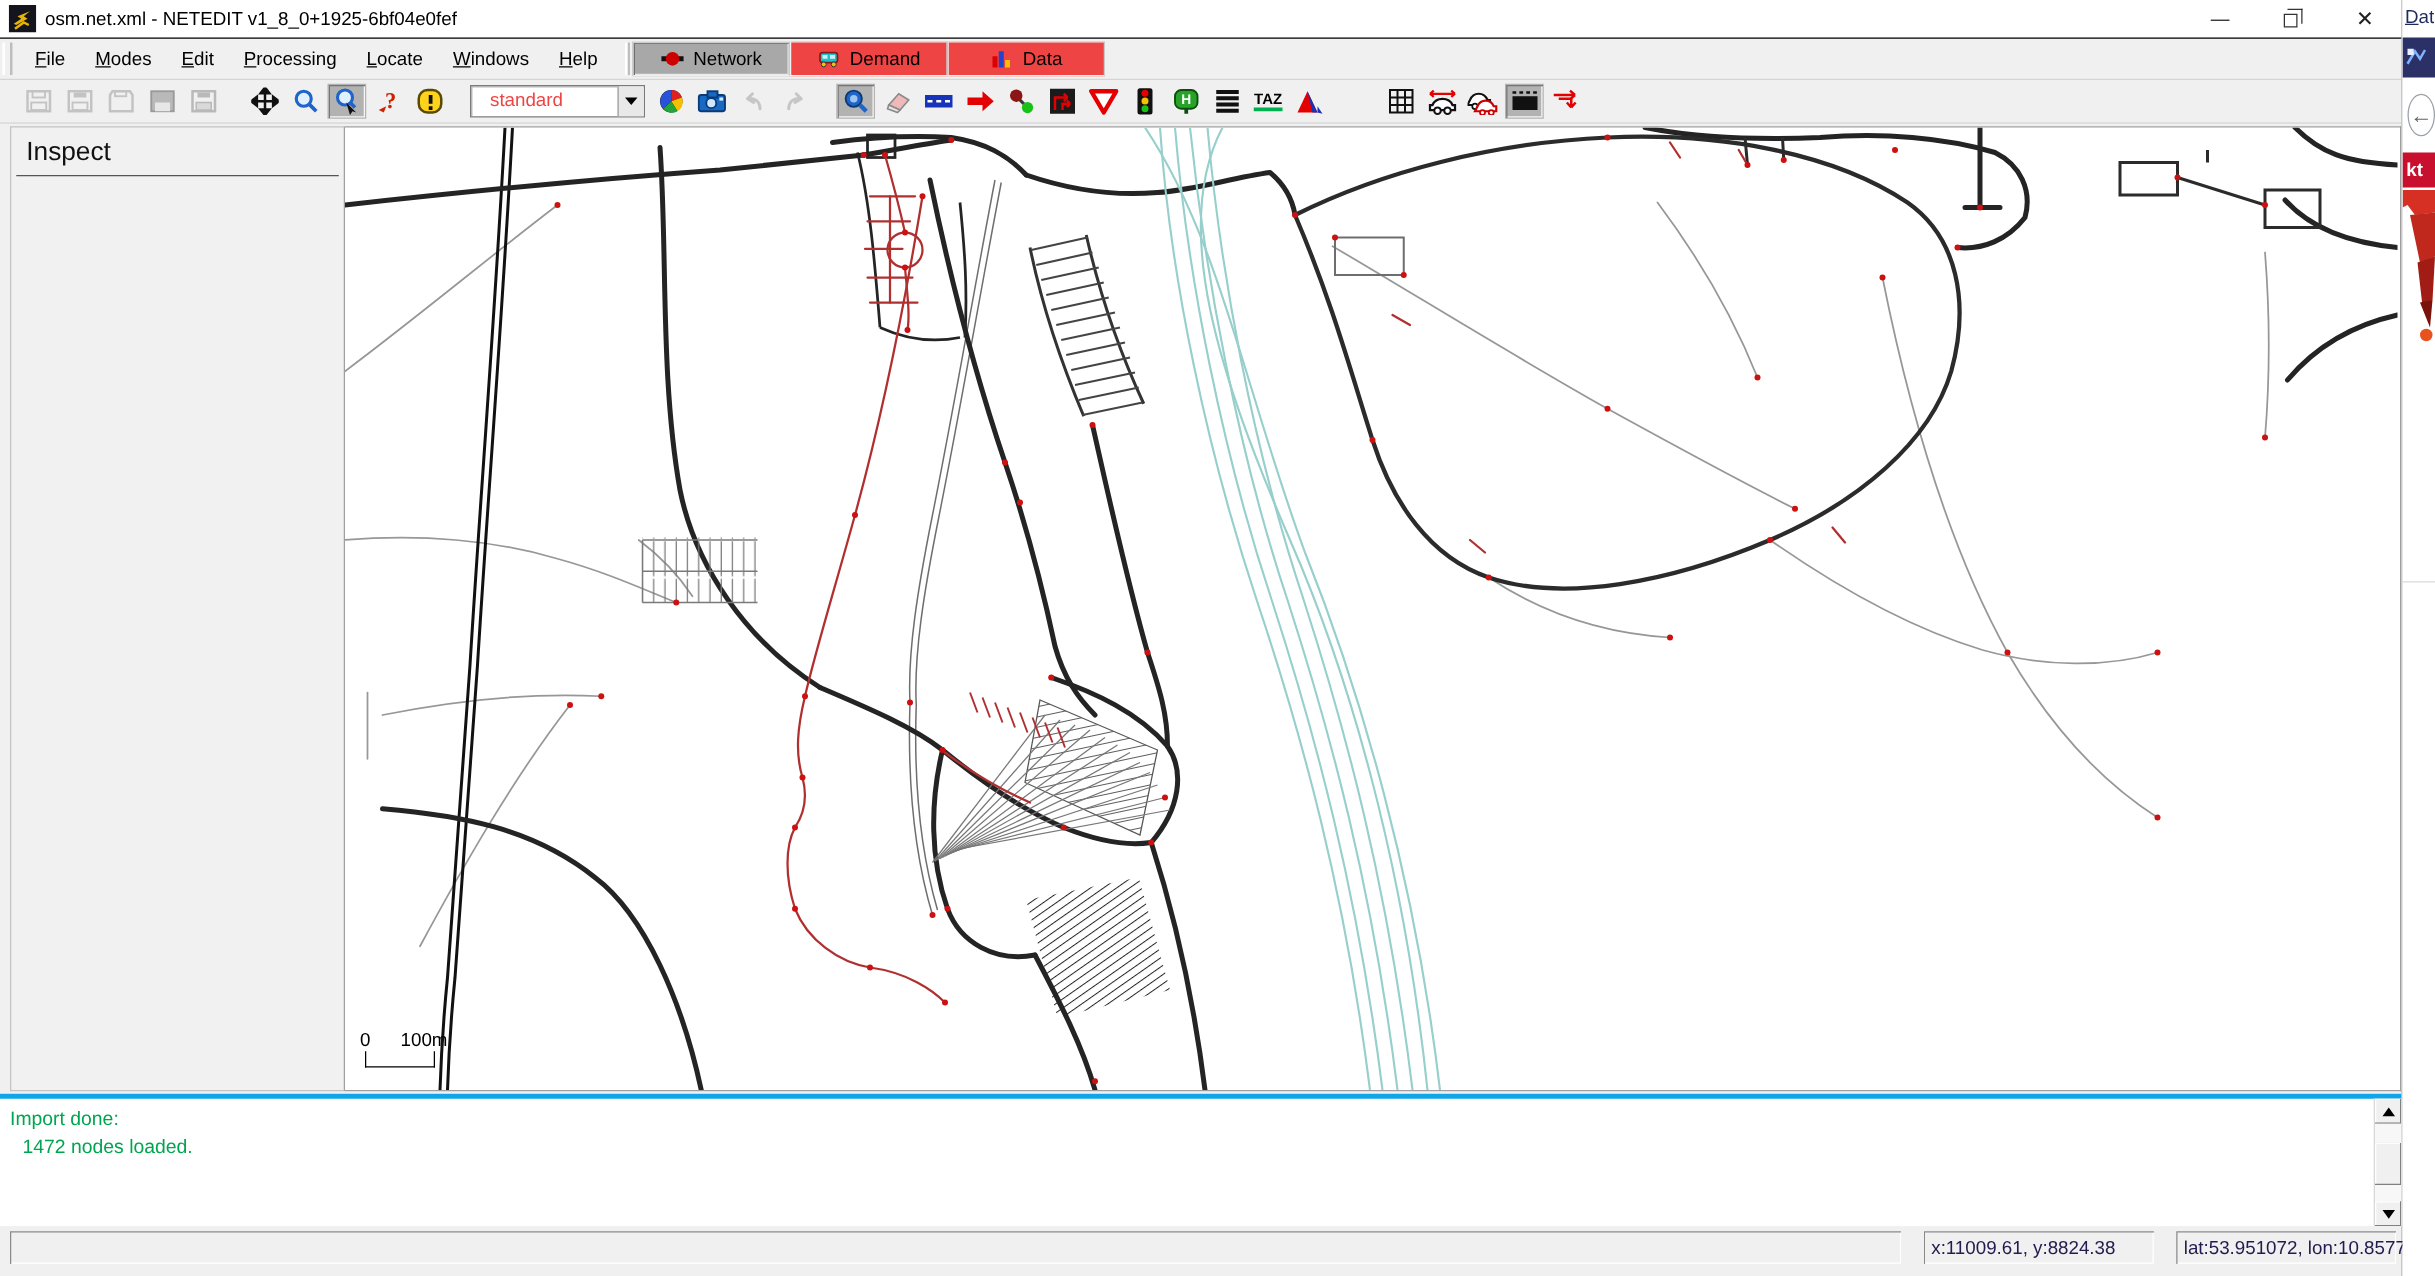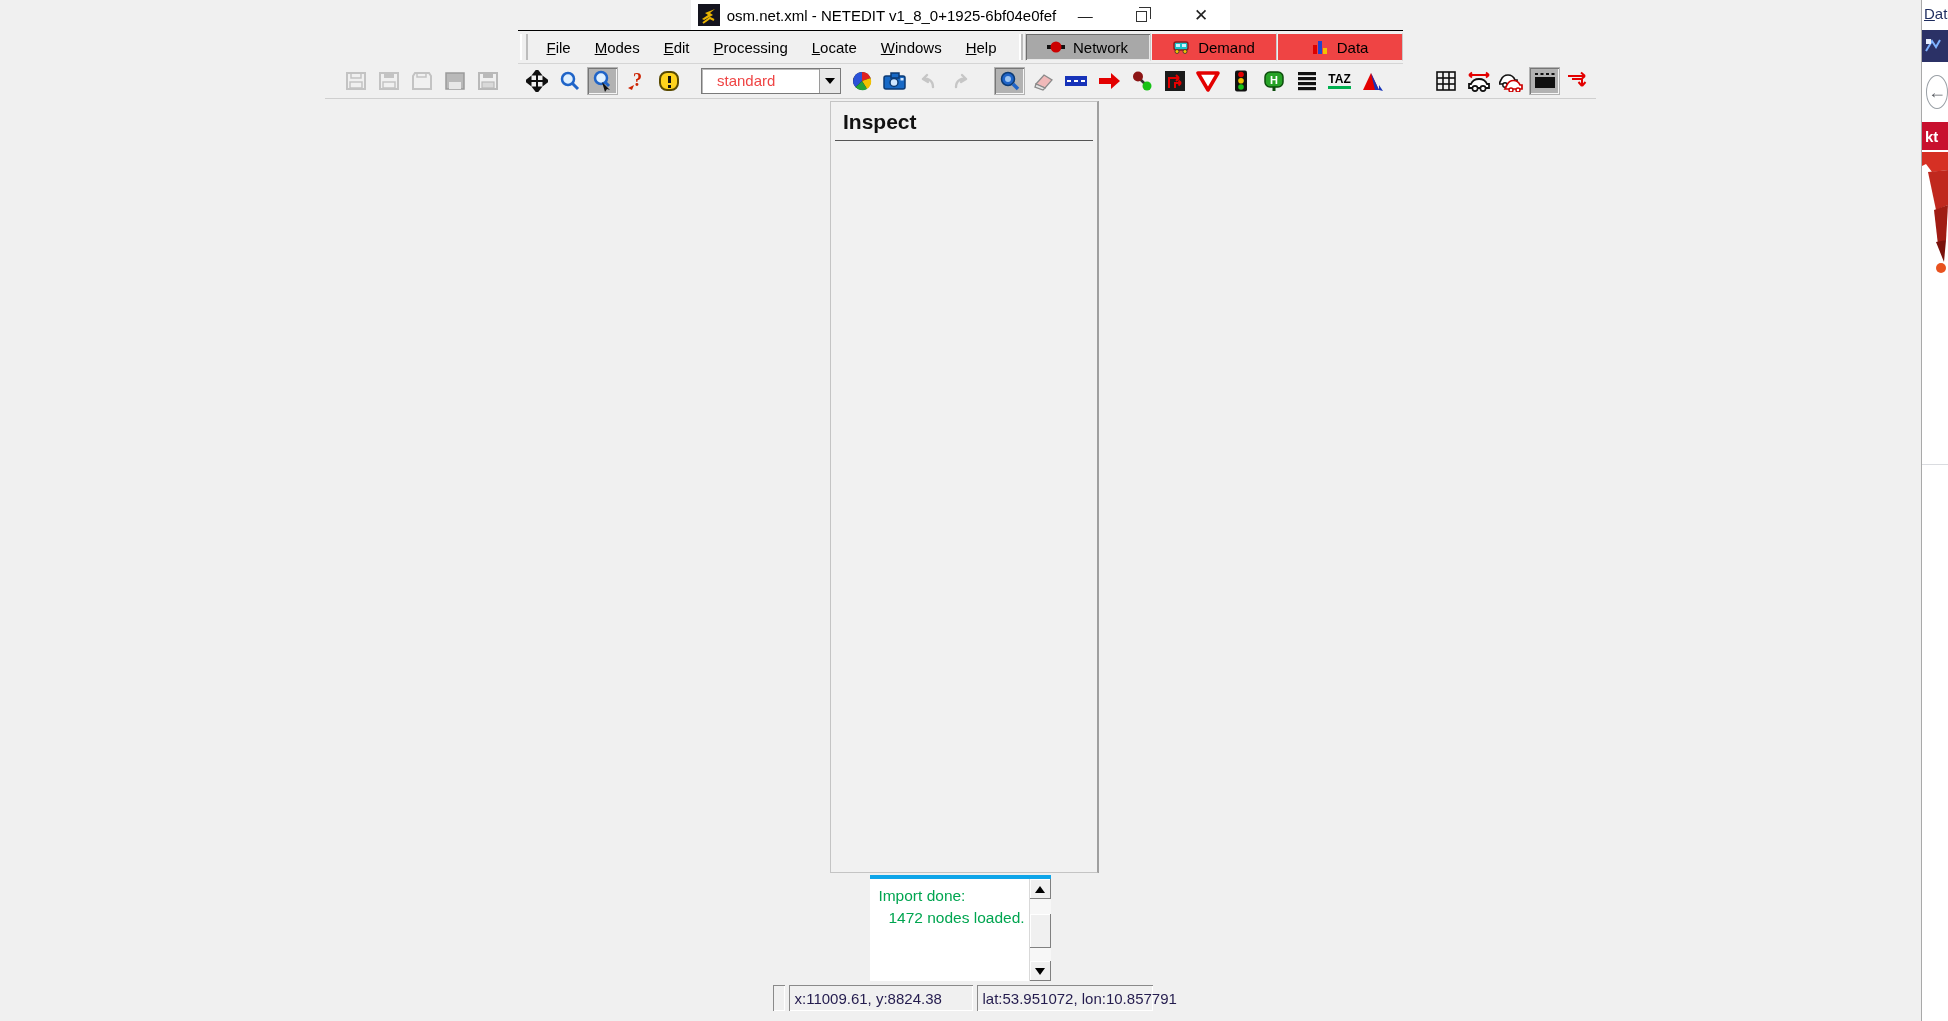--- a/index.html
+++ b/index.html
@@ -1,18 +1,18 @@
 <!DOCTYPE html>
 <html><head>
 <meta charset="utf-8">
 <style>
   * { margin:0; padding:0; box-sizing:border-box; }
   html,body { width:1948px; height:1021px; overflow:hidden; font-family:"Liberation Sans", sans-serif; background:#f0f0f0; }
   .screen { position:relative; width:1948px; height:1021px; display:flex; }
-  .netedit-window { width:1922px; height:1021px; display:flex; flex-direction:column; background:#f0f0f0; border-right:1px solid #a9a9a9;align-items:center; }
+  .netedit-window { width:1922px; height:1021px; display:flex; flex-direction:column; background:#f0f0f0; border-right:1px solid #a9a9a9; }
 
   
   .titlebar { height:30px; background:#ffffff; display:flex; align-items:center; padding-left:7px; flex:0 0 auto; }
   .app-icon { width:22px; height:22px; margin-right:7px; flex:0 0 auto; }
   .title-text { font-size:15px; color:#000; white-space:nowrap; }
   .win-controls { margin-left:auto; display:flex; height:100%; }
   .win-btn { width:58px; height:100%; display:flex; align-items:center; justify-content:center; color:#222; font-size:15px; cursor:default; }
   .restore-glyph { position:relative; width:11px; height:11px; border:1.2px solid #333; background:#fff; margin-top:3px; margin-right:3px; }
   .restore-glyph::before { content:""; position:absolute; left:2px; top:-5px; width:11px; height:11px; border:1.2px solid #333; border-bottom:none; border-left:none; }
   .close-glyph { font-size:17px; line-height:1; }
@@ -39,41 +39,41 @@
   .combo { display:flex; align-items:stretch; width:140px; height:26px; border:1px solid #7a7a7a; background:#fff; box-shadow:inset 1px 1px 0 #b9b9b9; margin:0 2px; }
   .combo-value { flex:1; font-size:15px; color:#ef4444; padding:3px 15px; white-space:nowrap; overflow:hidden; }
   .combo-arrow { width:21px; background:#e8e8e8; display:flex; align-items:center; justify-content:center; border-left:1px solid #9a9a9a; }
   .combo-arrow .tri { width:0; height:0; border-left:5px solid transparent; border-right:5px solid transparent; border-top:6px solid #000; }
   .taz-glyph { font-size:12px; font-weight:bold; color:#000; border-bottom:3px solid #00b050; line-height:1.1; letter-spacing:0; }
   .tb-gap { width:36px; }
 
   
   .main-area { flex:1 1 auto; display:flex; padding:2px 0 2px 8px; background:#f0f0f0; min-height:0; }
   .inspect-panel { width:268px; flex:0 0 auto; background:#f1f1f1; border:1px solid #c4c4c4; border-right:1px solid #9f9f9f; }
-  .inspect-title { font-size:21px; font-weight:bold; color:#111; padding:8px 2px 6px 8px; margin:0 4px; border-bottom:1px solid #555; }
+  .inspect-title { font-size:21px; font-weight:normal; color:#111; padding:8px 2px 6px 8px; margin:0 4px; border-bottom:1px solid #555; }
   .map-wrap { flex:1 1 auto; position:relative; background:#fff; border:1px solid #9f9f9f; border-left:none; overflow:hidden; }
   .map-wrap svg.network { position:absolute; left:0; top:0; }
   .scalebar { position:absolute; left:10px; bottom:18px; width:80px; }
   .scalebar-labels { display:flex; justify-content:space-between; font-size:15px; color:#000; width:72px; padding-left:2px; }
   .scalebar-bracket { width:56px; height:13px; margin-left:6px; border-left:1.5px solid #000; border-right:1.5px solid #000; border-bottom:1.5px solid #000; }
 
   
   .log-panel { height:106px; flex:0 0 auto; background:#fff; border-top:4px solid #0ea5e9; display:flex; }
   .log-lines { flex:1; padding:6px 4px 2px 8px; overflow:hidden; }
   .log-line { font-size:15.5px; line-height:22px; color:#00a550; white-space:pre; }
   .log-line.indent { padding-left:10px; }
   .log-scrollbar { width:22px; flex:0 0 auto; background:#f0f0f0; border-left:1px solid #d9d9d9; display:flex; flex-direction:column; }
   .scroll-btn { height:20px; background:#f0f0f0; box-shadow:inset -1px -1px 0 #808080, inset 1px 1px 0 #ffffff; display:flex; align-items:center; justify-content:center; }
   .scroll-btn .tri-up { width:0;height:0;border-left:5px solid transparent;border-right:5px solid transparent;border-bottom:7px solid #000; }
   .scroll-btn .tri-down { width:0;height:0;border-left:5px solid transparent;border-right:5px solid transparent;border-top:7px solid #000; }
   .scroll-track { flex:1; position:relative; background:#f7f7f7; }
   .scroll-thumb { position:absolute; left:0; right:0; top:24%; height:34px; background:#f0f0f0; box-shadow:inset -1px -1px 0 #808080, inset 1px 1px 0 #ffffff; }
 
   
-  .statusbar { height:40px; flex:0 0 auto; background:#f0f0f0; display:flex; align-items:center; gap:4px; padding:0 4px 6px 8px; }
+  .statusbar { height:40px; flex:0 0 auto; background:#f0f0f0; display:flex; align-items:center; gap:18px; padding:0 4px 6px 8px; }
   .status-field { height:26px; background:#f0f0f0; box-shadow:inset 1px 1px 0 #8a8a8a, inset -1px -1px 0 #ffffff; display:flex; align-items:center; padding:0 6px; font-size:15px; color:#241c4e; white-space:nowrap; }
   .status-msg { flex:1; }
   .status-xy { width:184px; }
   .status-latlon { width:176px; }
 
   
   .side-strip { width:26px; height:1021px; background:#fff; overflow:hidden; position:relative; flex:0 0 auto; }
   .strip-menu { height:30px; color:#1d2b5e; font-size:15px; padding:5px 0 0 2px; background:#fff; white-space:nowrap; }
   .strip-menu u { text-decoration:underline; }
   .strip-band { height:32px; background:#2b3166; display:flex; align-items:center; padding-left:2px; }

